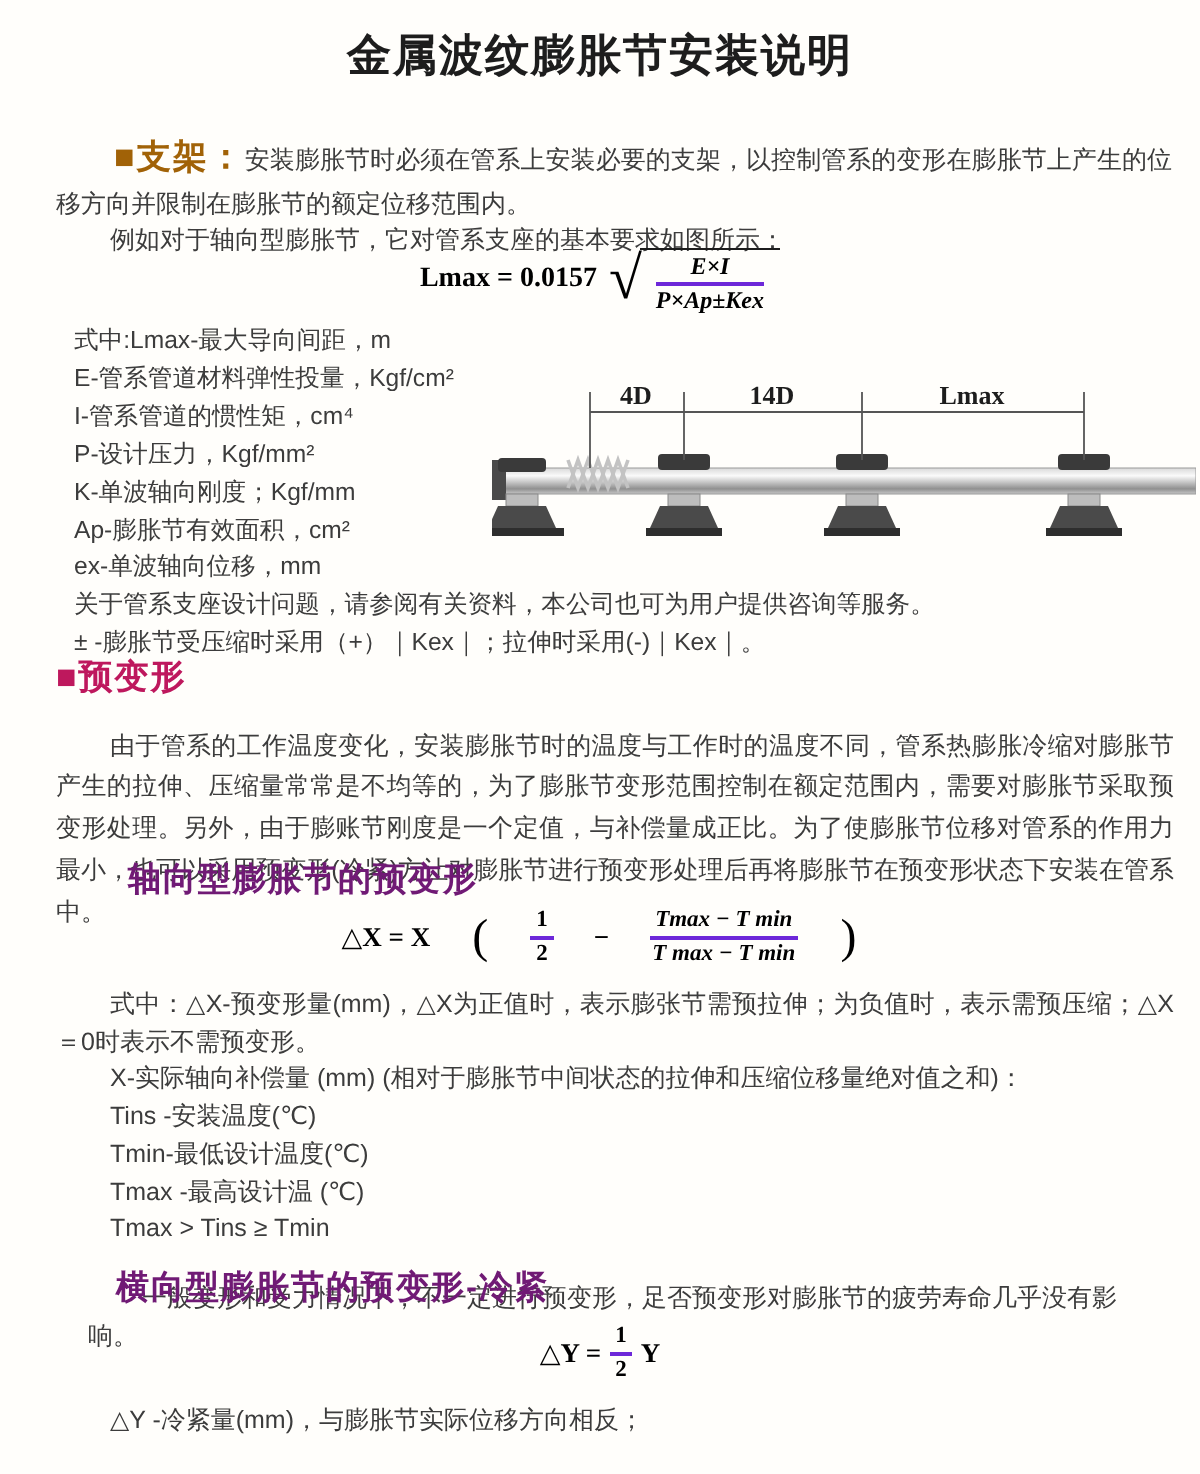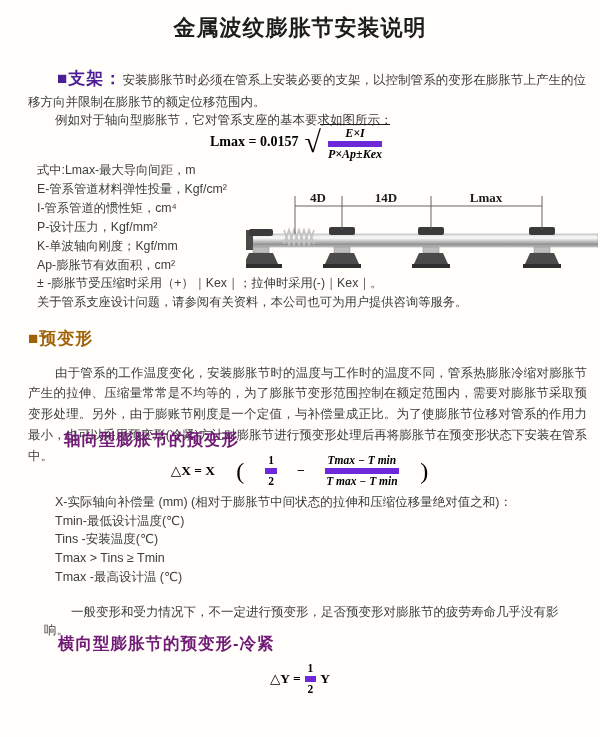--- a/index.html
+++ b/index.html
@@ -8,49 +8,49 @@
     background:#fffefb;overflow:hidden;
     font-family:"Liberation Sans","DejaVu Sans",sans-serif;
     color:#3c3c3c;
   }
   .title{
     position:absolute;top:13px;left:0;right:0;text-align:center;
     font-size:22px;font-weight:bold;color:#1d1d1d;letter-spacing:1px;
   }
   .p-support{position:absolute;top:55px;left:28px;right:14px;
     font-size:12.5px;line-height:22px;text-align:justify;text-indent:29px;}
-  .sec-head{font-size:17px;font-weight:bold;color:#4c1d95;letter-spacing:1px;}
+  .sec-head{font-size:17px;font-weight:bold;color:#a16207;letter-spacing:1px;}
   .p-example{position:absolute;top:99px;left:28px;right:14px;
     font-size:12.5px;text-indent:27px;}
   
   .formula{position:absolute;left:0;right:0;display:flex;justify-content:center;
     align-items:center;font-family:"Liberation Serif","DejaVu Serif",serif;
     font-weight:bold;color:#000000;font-size:14px;}
   .formula-lmax{top:122px;}
   .sqrt-sign{font-size:30px;font-weight:400;line-height:30px;margin:0 -1px 0 6px;}
   .sqrt-body{border-top:1.5px solid #1c1c1c;padding:2px 8px 0;margin-top:2px;}
   .frac{display:inline-flex;flex-direction:column;text-align:center;
     font-size:12px;line-height:13px;vertical-align:middle;}
-  .frac .num{border-bottom:6px solid #6d28d9;padding:0 3px 1px;}
+  .frac .num{border-bottom:2px solid #6d28d9;padding:0 3px 1px;}
   .frac .den{padding-top:1px;}
   .ital{font-style:italic;}
   .paren{font-size:24px;font-weight:400;line-height:24px;margin:0 1px;}
   .formula-dx{top:454px;font-size:13.5px;gap:20px;}
   .formula-dx .frac{font-size:11.5px;line-height:12.5px;}
   .formula-dy{top:662px;font-size:13.5px;}
   .formula-dy .frac{font-size:11.5px;line-height:12.5px;margin:0 4px;}
   
   .defs{position:absolute;top:161px;left:37px;font-size:12.3px;line-height:18.9px;}
   .defs .d{white-space:nowrap;}
   .defs .indent{}
   
   .diagram{position:absolute;top:190px;left:246px;width:352px;height:82px;}
   
   .sec2-head{position:absolute;top:327px;left:28px;font-size:17px;
-    font-weight:bold;color:#a16207;letter-spacing:1px;}
+    font-weight:bold;color:#be185d;letter-spacing:1px;}
   .p-predeform{position:absolute;top:350px;left:28px;right:13px;font-size:12.5px;
     line-height:20.9px;text-align:justify;text-indent:27px;}
   .sub-head{position:absolute;font-size:16.5px;font-weight:bold;color:#701a75;
     letter-spacing:1px;}
   .sub-head1{top:429px;left:64px;}
   .sub-head2{top:633px;left:26px;margin-left:32px;}
   .axial{position:absolute;top:493px;left:28px;right:13px;
     font-size:12.5px;line-height:18.7px;}
   .axial .desc{margin:0;text-align:justify;text-indent:27px;}
   .axial .item{margin-left:27px;white-space:nowrap;}
@@ -79,22 +79,23 @@
     </span>
   </div>
 
   <div class="defs">
     <div class="d">式中:Lmax-最大导向间距，m</div>
     <div class="d indent">E-管系管道材料弹性投量，Kgf/cm²</div>
     <div class="d indent">I-管系管道的惯性矩，cm⁴</div>
     <div class="d indent">P-设计压力，Kgf/mm²</div>
     <div class="d indent">K-单波轴向刚度；Kgf/mm</div>
     <div class="d indent">Ap-膨胀节有效面积，cm²</div>
+    <div class="d indent">ex-单波轴向位移，mm</div>
+    <div class="d indent">关于管系支座设计问题，请参阅有关资料，本公司也可为用户提供咨询等服务。</div>
     <div class="d indent">± -膨胀节受压缩时采用（+）｜Kex｜；拉伸时采用(-)｜Kex｜。</div>
-    <div class="d indent">关于管系支座设计问题，请参阅有关资料，本公司也可为用户提供咨询等服务。</div>
   </div>
 
   <svg class="diagram" viewBox="0 0 352 82" xmlns="http://www.w3.org/2000/svg">
     <defs>
       <linearGradient id="pg" x1="0" y1="0" x2="0" y2="1">
         <stop offset="0" stop-color="#d9d9d9"></stop>
         <stop offset="0.3" stop-color="#fafafa"></stop>
         <stop offset="0.8" stop-color="#909090"></stop>
         <stop offset="1" stop-color="#c6c6c6"></stop>
       </linearGradient>
@@ -163,33 +164,35 @@
     </span>
     <span>−</span>
     <span class="frac ital">
       <span class="num">Tmax − T min</span>
       <span class="den">T max − T min</span>
     </span>
     <span class="paren">)</span>
   </div>
 
   <div class="axial">
+    <p class="desc">式中：△X-预变形量(mm)，△X为正值时，表示膨张节需预拉伸；为负值时，表示需预压缩；△X＝0时表示不需预变形。</p>
     <div class="item">X-实际轴向补偿量 (mm) (相对于膨胀节中间状态的拉伸和压缩位移量绝对值之和)：</div>
+    <div class="item">Tins -安装温度(℃)</div>
     <div class="item">Tmin-最低设计温度(℃)</div>
-    <div class="item">Tins -安装温度(℃)</div>
+    <div class="item">Tmax -最高设计温  (℃)</div>
     <div class="item">Tmax &gt; Tins ≥ Tmin</div>
-    <div class="item">Tmax -最高设计温  (℃)</div>
     <p class="general">一般变形和受力情况下，不一定进行预变形，足否预变形对膨胀节的疲劳寿命几乎没有影响。</p>
   </div>
 
   <div class="sub-head sub-head2">横向型膨胀节的预变形-冷紧</div>
 
   <div class="formula formula-dy">
     <span>△Y =</span>
     <span class="frac">
       <span class="num">1</span>
       <span class="den">2</span>
     </span>
     <span>Y</span>
   </div>
 
+  <div class="final">△Y -冷紧量(mm)，与膨胀节实际位移方向相反；</div>
 
 </div>
 
 </body></html>

